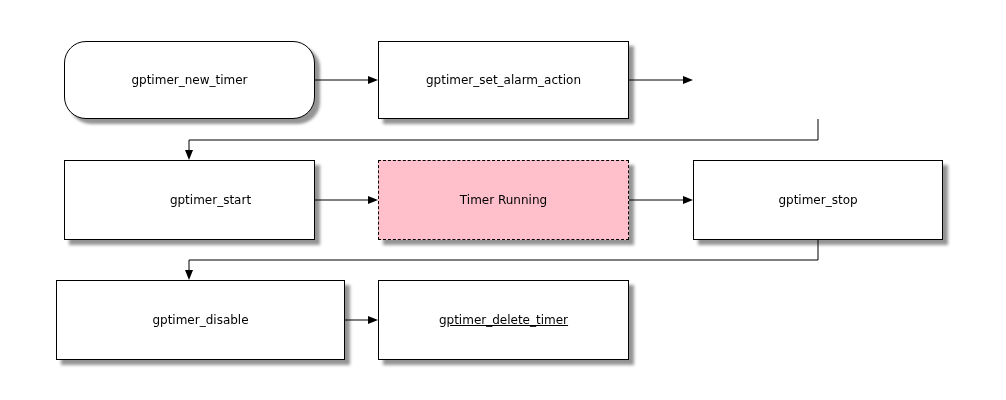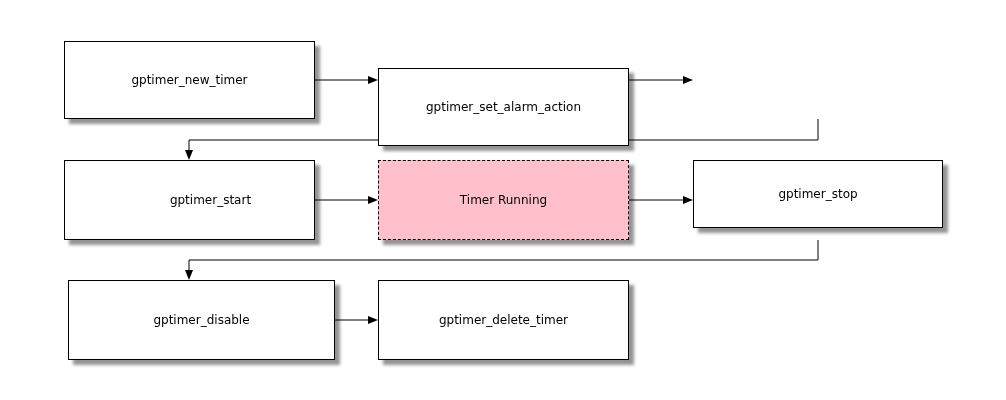--- a/index.html
+++ b/index.html
@@ -35,28 +35,28 @@
     font-size: 12px;
     color: #000000;
     text-align: center;
     line-height: 16px;
   }
   .node.dashed {
     border-style: dashed;
     background: #ffc0cb;
     text-align: center;
   }
-  .n1 { left: 64px;  top: 41px;  width: 251px; height: 78px; }
-  .n2 { left: 378px; top: 41px;  width: 251px; height: 78px; margin-top: 27px; }
+  .n1 { left: 64px;  top: 41px;  width: 251px; height: 78px; border-radius: 22px; }
+  .n2 { left: 378px; top: 41px;  width: 251px; height: 78px; }
   .n3 { left: 693px; top: 41px;  width: 250px; height: 78px; }
   .n4 { left: 64px;  top: 160px; width: 251px; height: 80px; padding-left: 42px; }
   .n5 { left: 378px; top: 160px; width: 251px; height: 80px; }
-  .n6 { left: 693px; top: 160px; width: 250px; height: 68px; }
-  .n7 { left: 68px;  top: 280px; width: 267px; height: 80px; }
-  .n8 { left: 378px; top: 280px; width: 251px; height: 80px; }
+  .n6 { left: 693px; top: 160px; width: 250px; height: 80px; }
+  .n7 { left: 56px;  top: 280px; width: 289px; height: 80px; }
+  .n8 { left: 378px; top: 280px; width: 251px; height: 80px; text-decoration: underline; }
   .edge-line {
     stroke: #000000;
     stroke-width: 1;
     fill: none;
   }
   .edge-head {
     fill: #000000;
     stroke: none;
   }
 </style>

